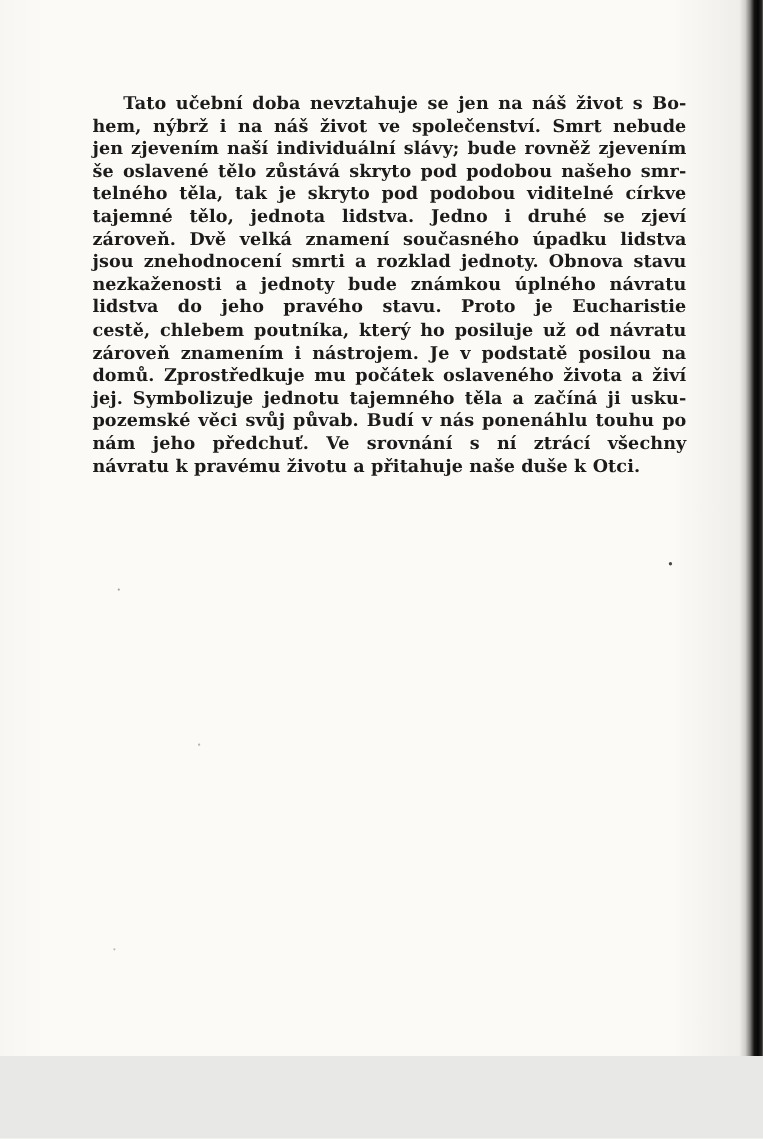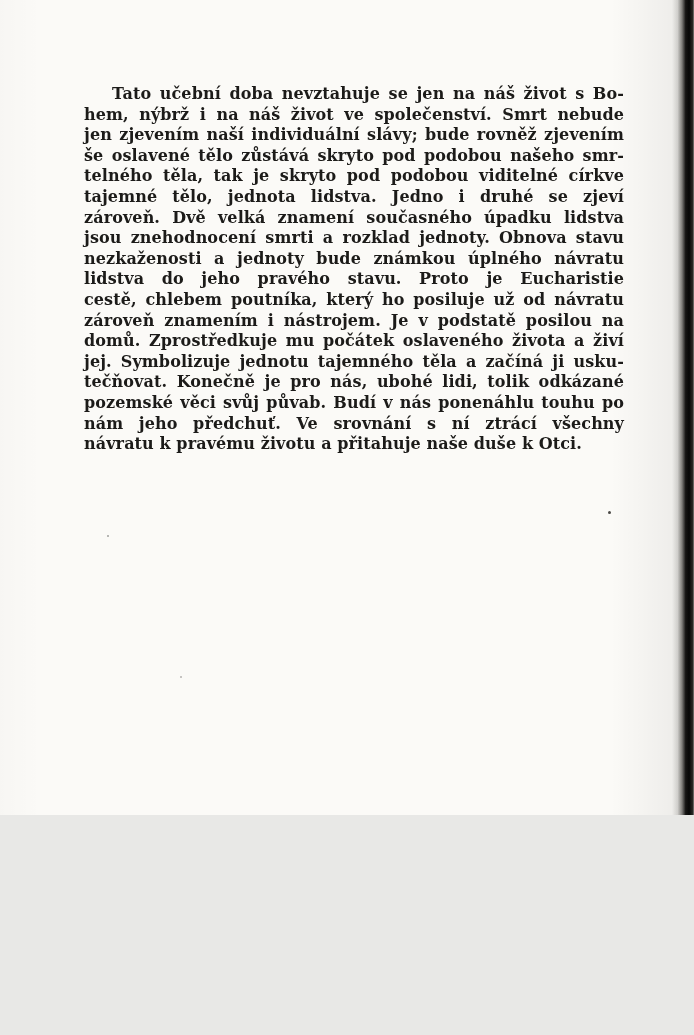--- a/index.html
+++ b/index.html
@@ -3,21 +3,21 @@
 <meta charset="utf-8">
 <style>
   html, body {
     margin: 0;
     padding: 0;
     background: #e8e8e6;
   }
   .page {
     position: relative;
     width: 694px;
-    height: 815px;
+    height: 960px;
     background: #fbfaf7;
     overflow: hidden;
     font-family: "DejaVu Serif", "Liberation Serif", serif;
   }
   
   .page::before {
     content: "";
     position: absolute;
     inset: 0;
     background: linear-gradient(to right, rgba(0,0,0,0.015) 0%, rgba(0,0,0,0) 6%, rgba(0,0,0,0) 88%, rgba(0,0,0,0.05) 97%);
@@ -93,21 +93,20 @@
     <div class="line">telného těla, tak je skryto pod podobou viditelné církve</div>
     <div class="line">tajemné tělo, jednota lidstva. Jedno i druhé se zjeví</div>
     <div class="line">zároveň. Dvě velká znamení současného úpadku lidstva</div>
     <div class="line">jsou znehodnocení smrti a rozklad jednoty. Obnova stavu</div>
     <div class="line">nezkaženosti a jednoty bude známkou úplného návratu</div>
     <div class="line">lidstva do jeho pravého stavu. Proto je Eucharistie</div>
     <div class="line">cestě, chlebem poutníka, který ho posiluje už od návratu</div>
     <div class="line">zároveň znamením i nástrojem. Je v podstatě posilou na</div>
     <div class="line">domů. Zprostředkuje mu počátek oslaveného života a živí</div>
     <div class="line">jej. Symbolizuje jednotu tajemného těla a začíná ji usku-</div>
-    <div class="line">tečňovat. Konečně je pro nás, ubohé lidi, tolik odkázané</div>
     <div class="line">pozemské věci svůj půvab. Budí v nás ponenáhlu touhu po</div>
     <div class="line">nám jeho předchuť. Ve srovnání s ní ztrácí všechny</div>
     <div class="line last">návratu k pravému životu a přitahuje naše duše k Otci.</div>
   </div>
 
   <div class="page-number">44</div>
 
   <div class="speck s1"></div>
   <div class="speck s2"></div>
   <div class="speck s3"></div>

